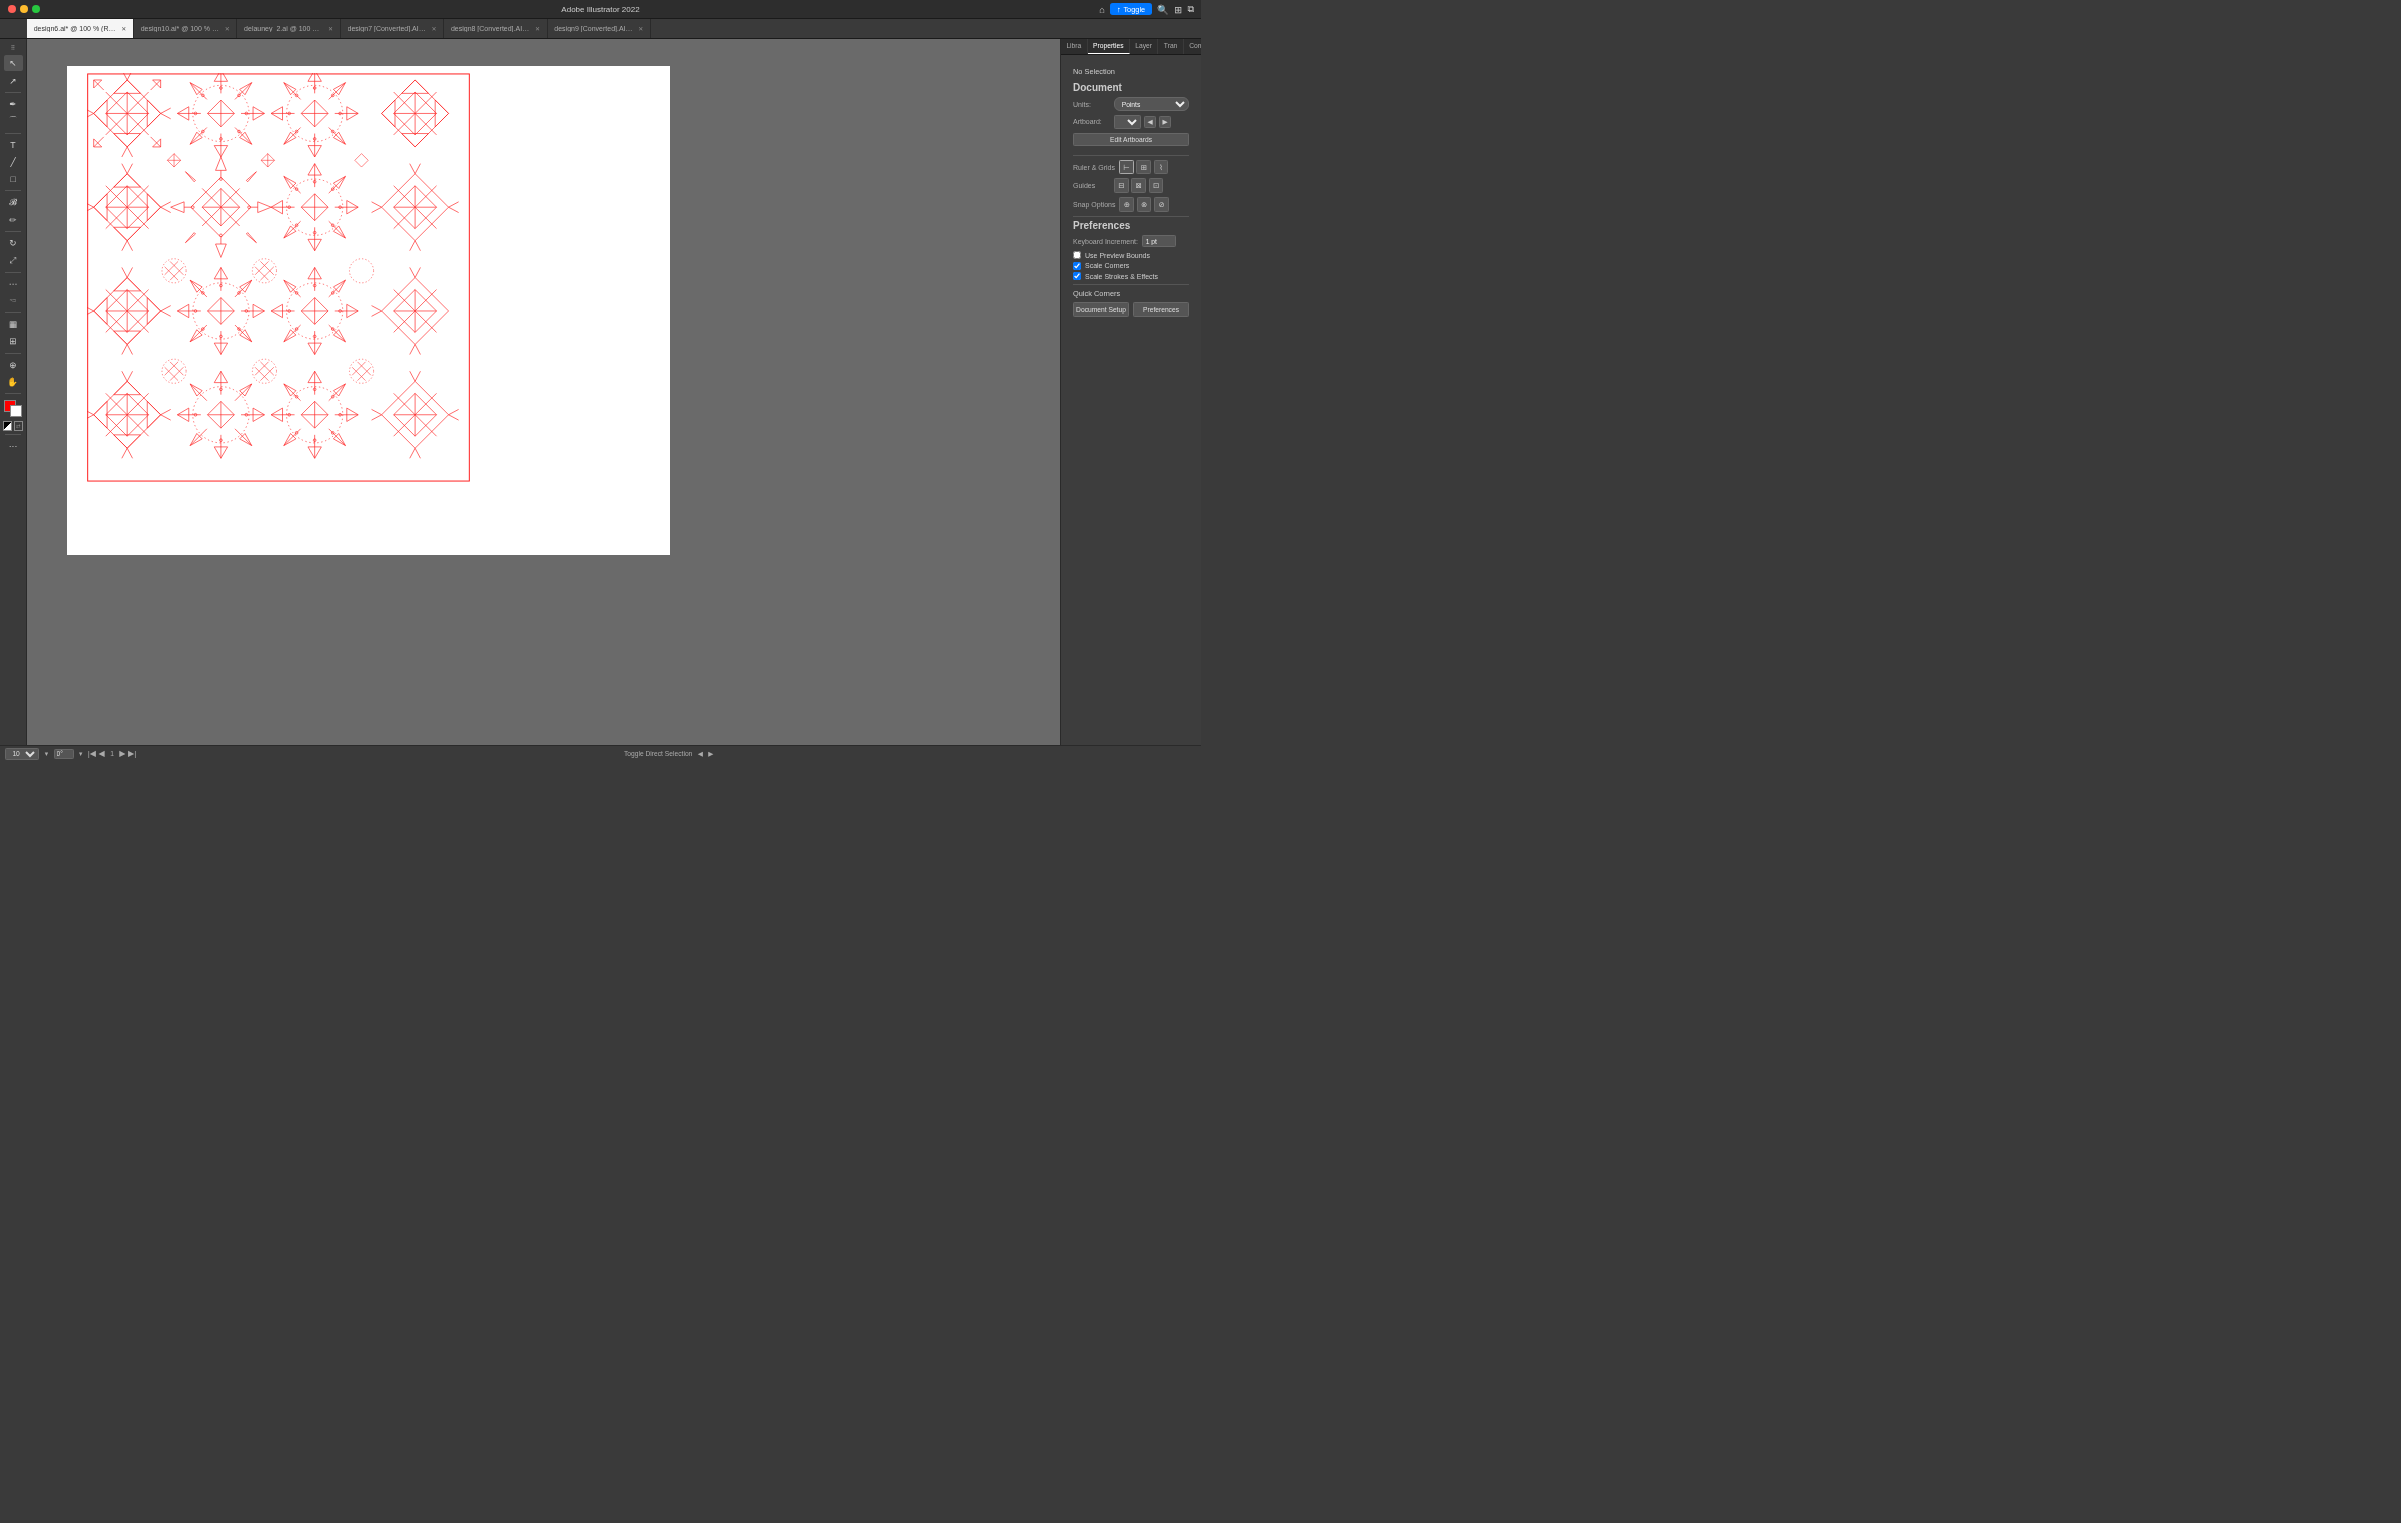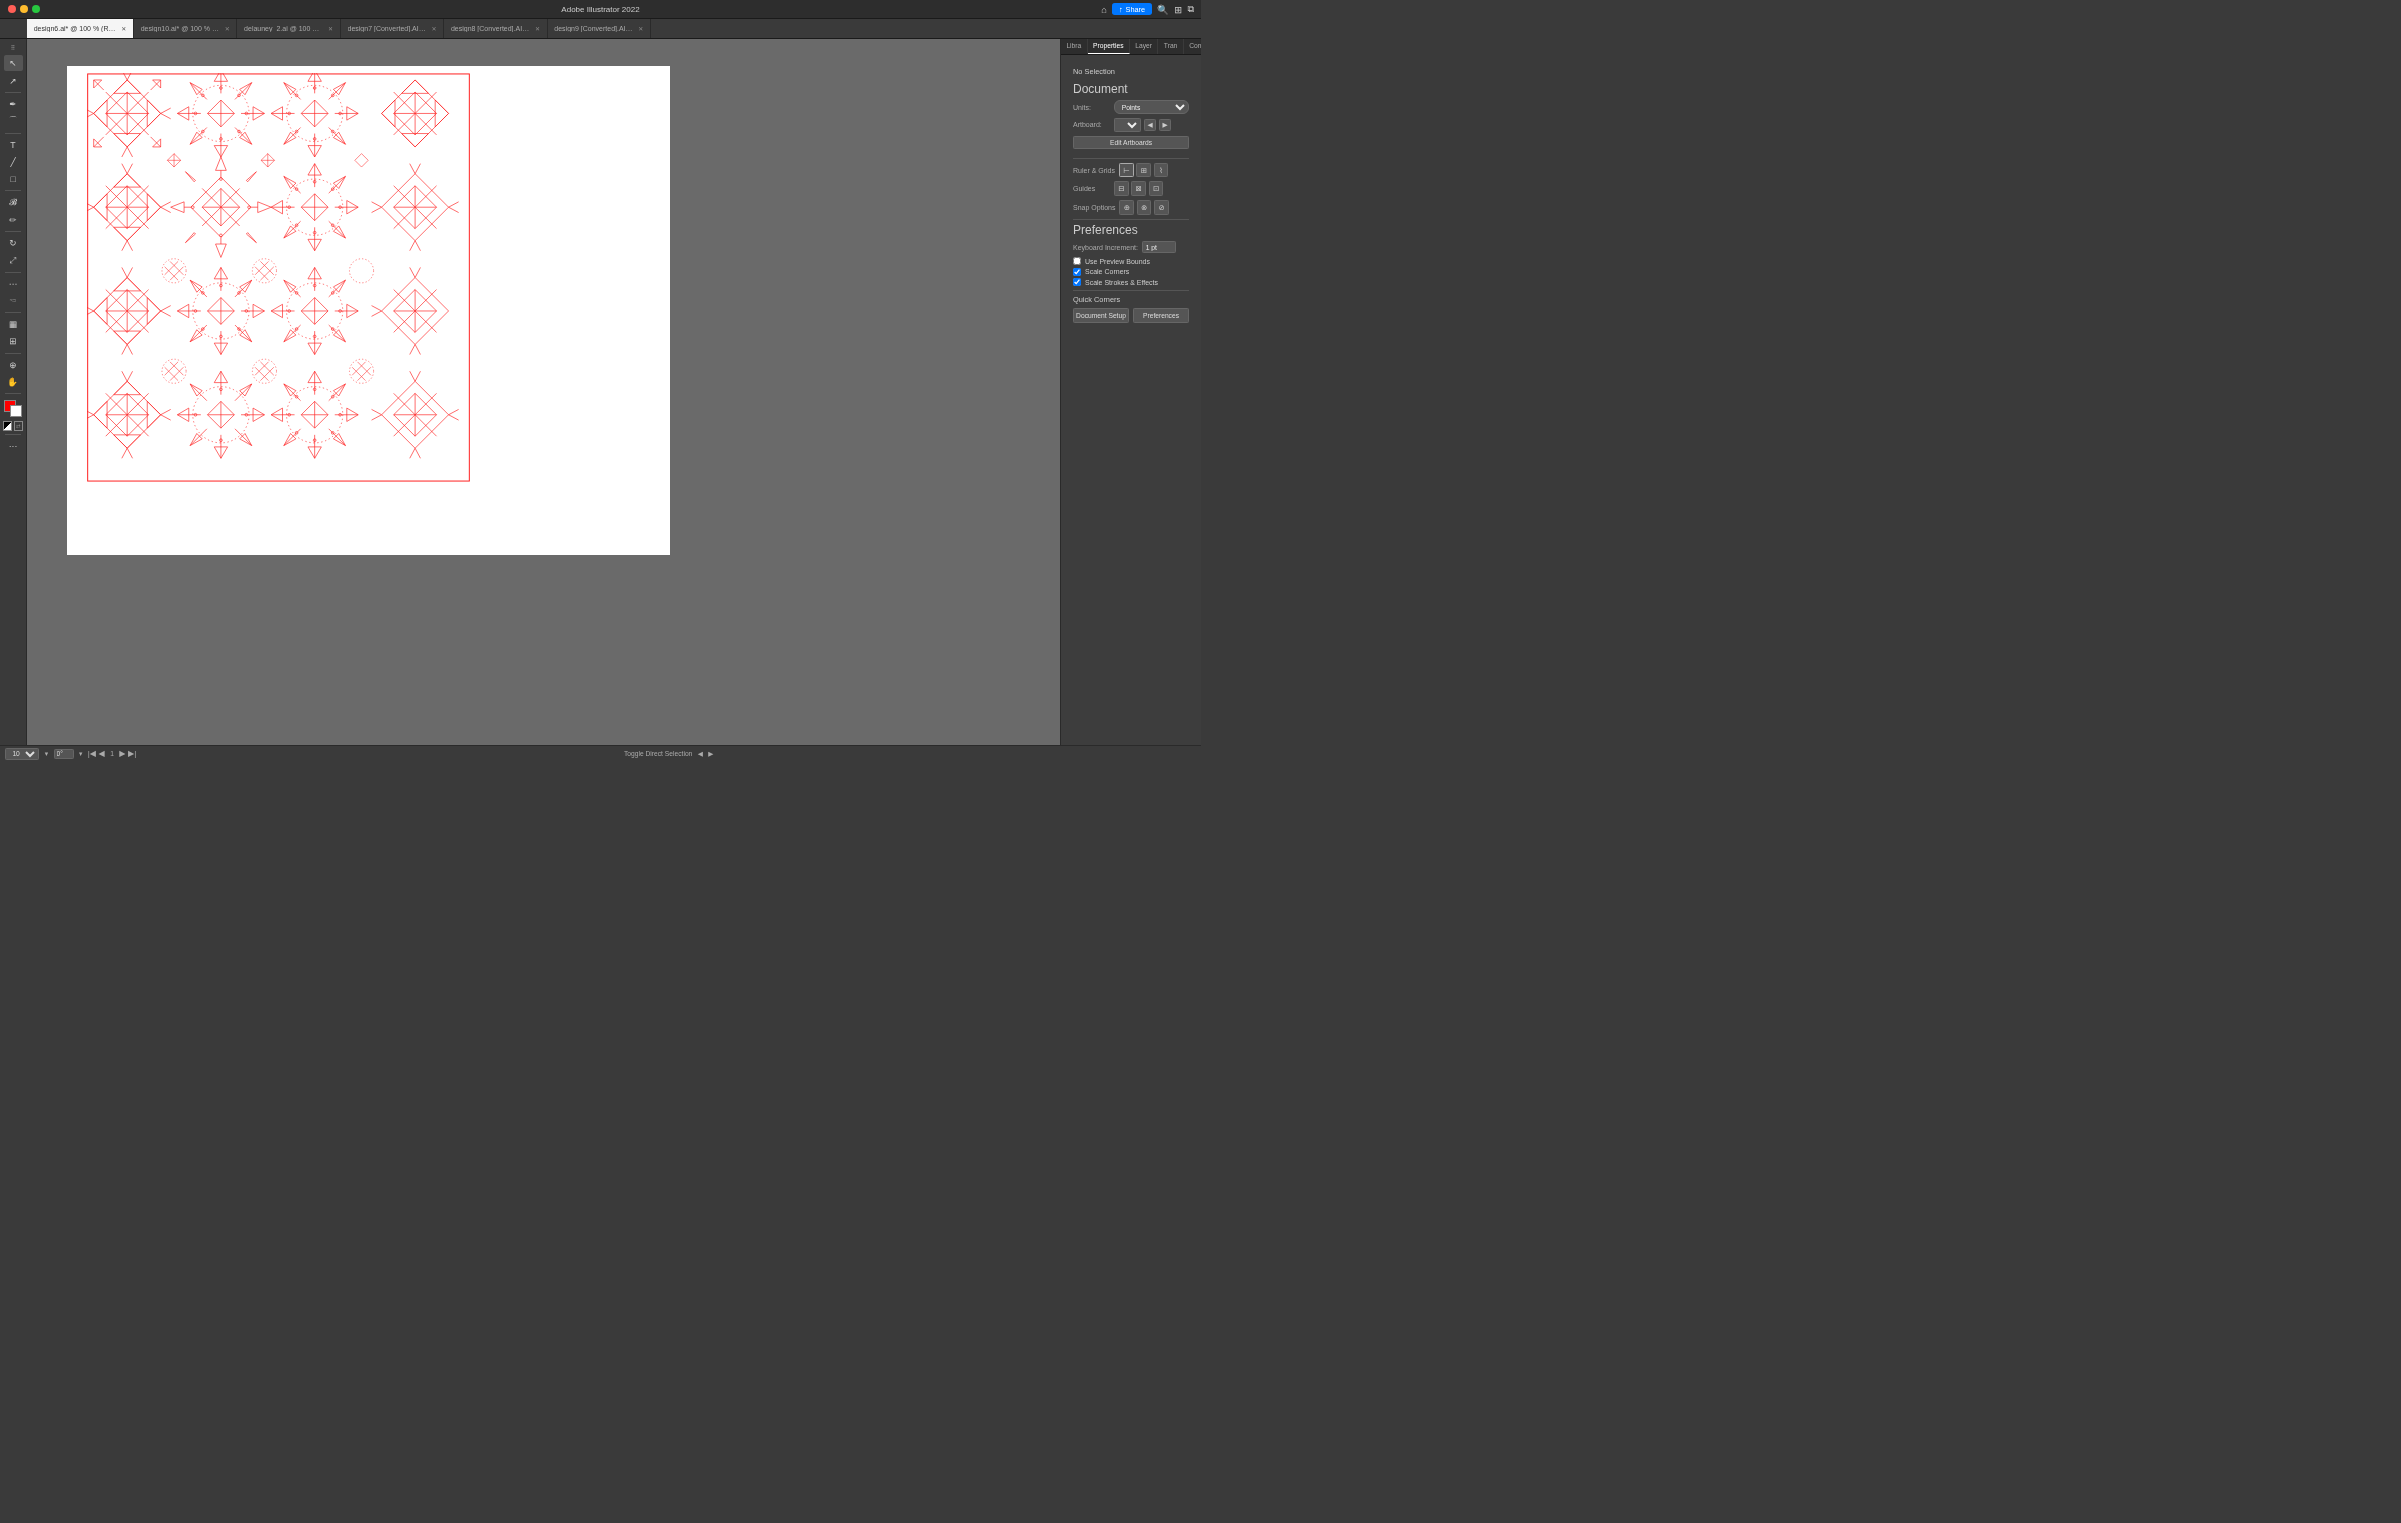--- a/index.html
+++ b/index.html
@@ -174,22 +174,22 @@
       color: #fff;
       border-bottom: 0.7px solid #fff;
     }
     .panel-content {
       padding: 12px;
       flex: 1;
       overflow-y: auto;
     }
     .panel-section-title {
       color: #ccc;
-      font-size: 12px;
-      font-weight: 400;
+      font-size: 10px;
+      font-weight: 700;
       margin-bottom: 4px;
       margin-top: 1px;
     }
     .no-selection {
       color: #ccc;
       font-size: 7.4px;
       margin-bottom: 6.7px;
     }
     .prop-row {
       display: flex;
@@ -376,21 +376,21 @@
   <div class="traffic-lights">
     <div class="traffic-light tl-red"></div>
     <div class="traffic-light tl-yellow"></div>
     <div class="traffic-light tl-green"></div>
   </div>
   <span class="title-bar-title">Adobe Illustrator 2022</span>
   <div class="title-bar-right">
     <span style="color:#ccc;font-size:9.4px;cursor:pointer;">⌂</span>
     <button class="share-btn">
       <span>↑</span>
-      <span>Share</span>
+      <span>Toggle</span>
     </button>
     <span style="color:#ccc;font-size:9.4px;cursor:pointer;">🔍</span>
     <span style="color:#ccc;font-size:9.4px;cursor:pointer;">⊞</span>
     <span style="color:#ccc;font-size:9.4px;cursor:pointer;">⧉</span>
   </div>
 </div>
 
 <div class="tabs-bar">
   <div class="tab active">
     <span style="max-width:94px;overflow:hidden;text-overflow:ellipsis;">design6.ai* @ 100 % (RGB/Preview)</span>

